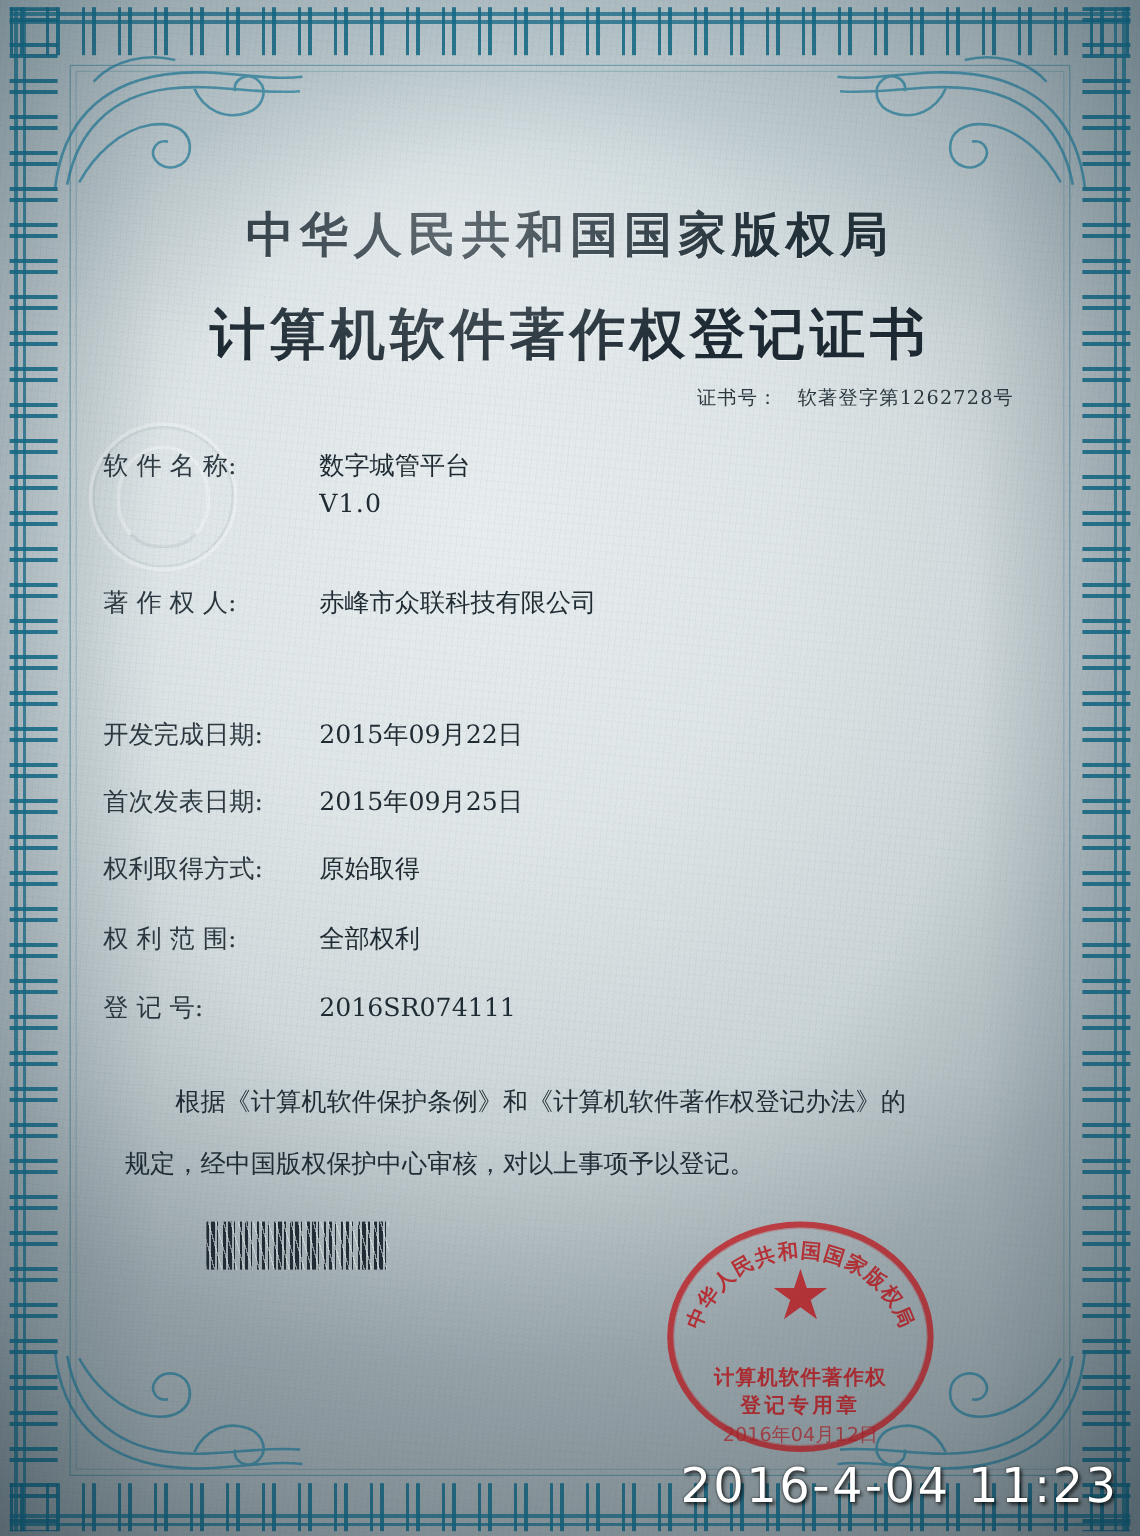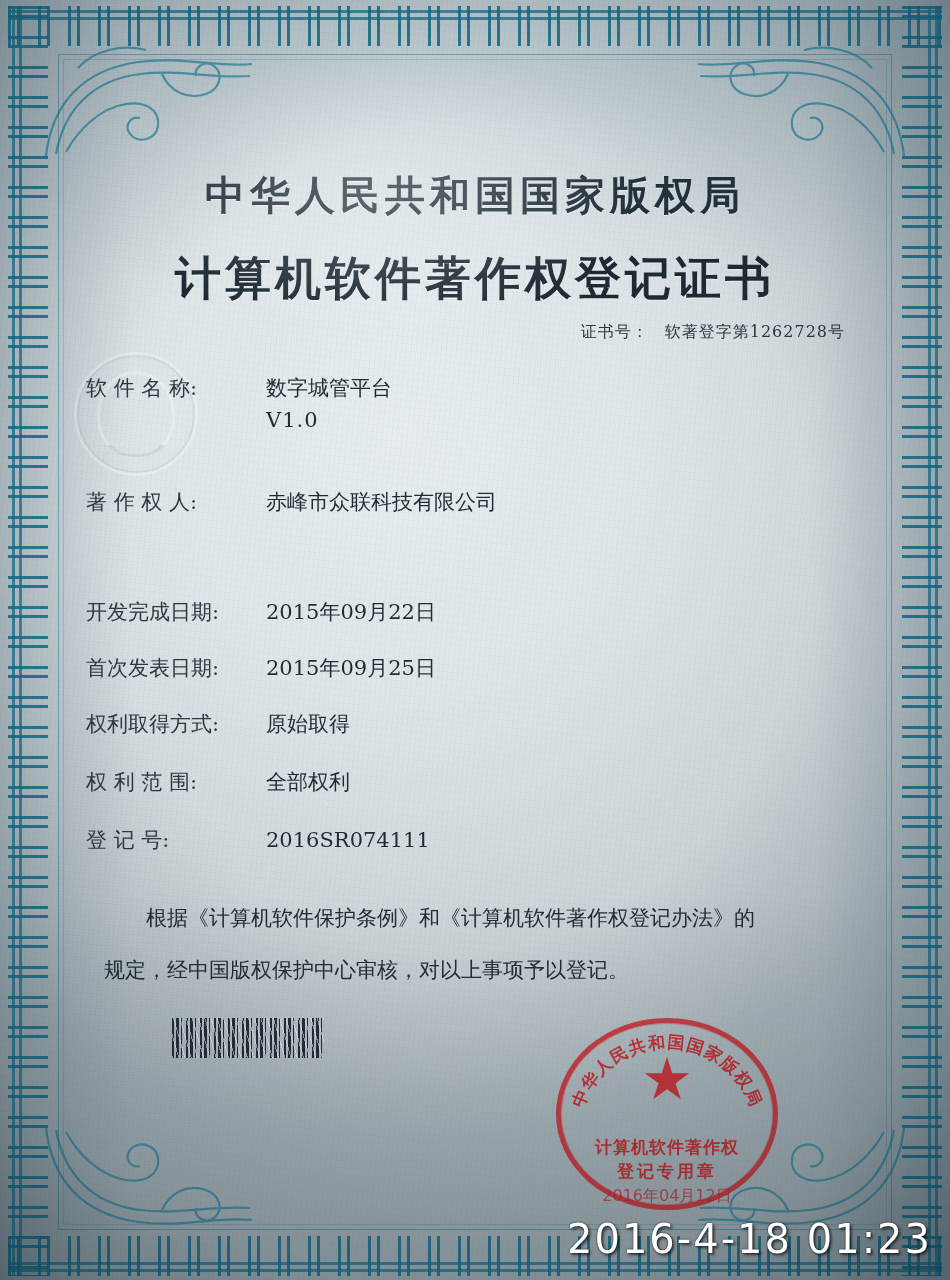--- a/index.html
+++ b/index.html
@@ -424,14 +424,14 @@
       <div class="stamp-line2">登记专用章</div>
       <div class="stamp-date">2016年04月12日</div>
     </div>
 
   </div>
 
   <div class="glare"></div>
   <div class="noise"></div>
   <div class="vignette"></div>
 
-  <div class="cam-date">2016-4-18 01:23</div>
+  <div class="cam-date">2016-4-04 11:23</div>
 </div>
 
 </body></html>

